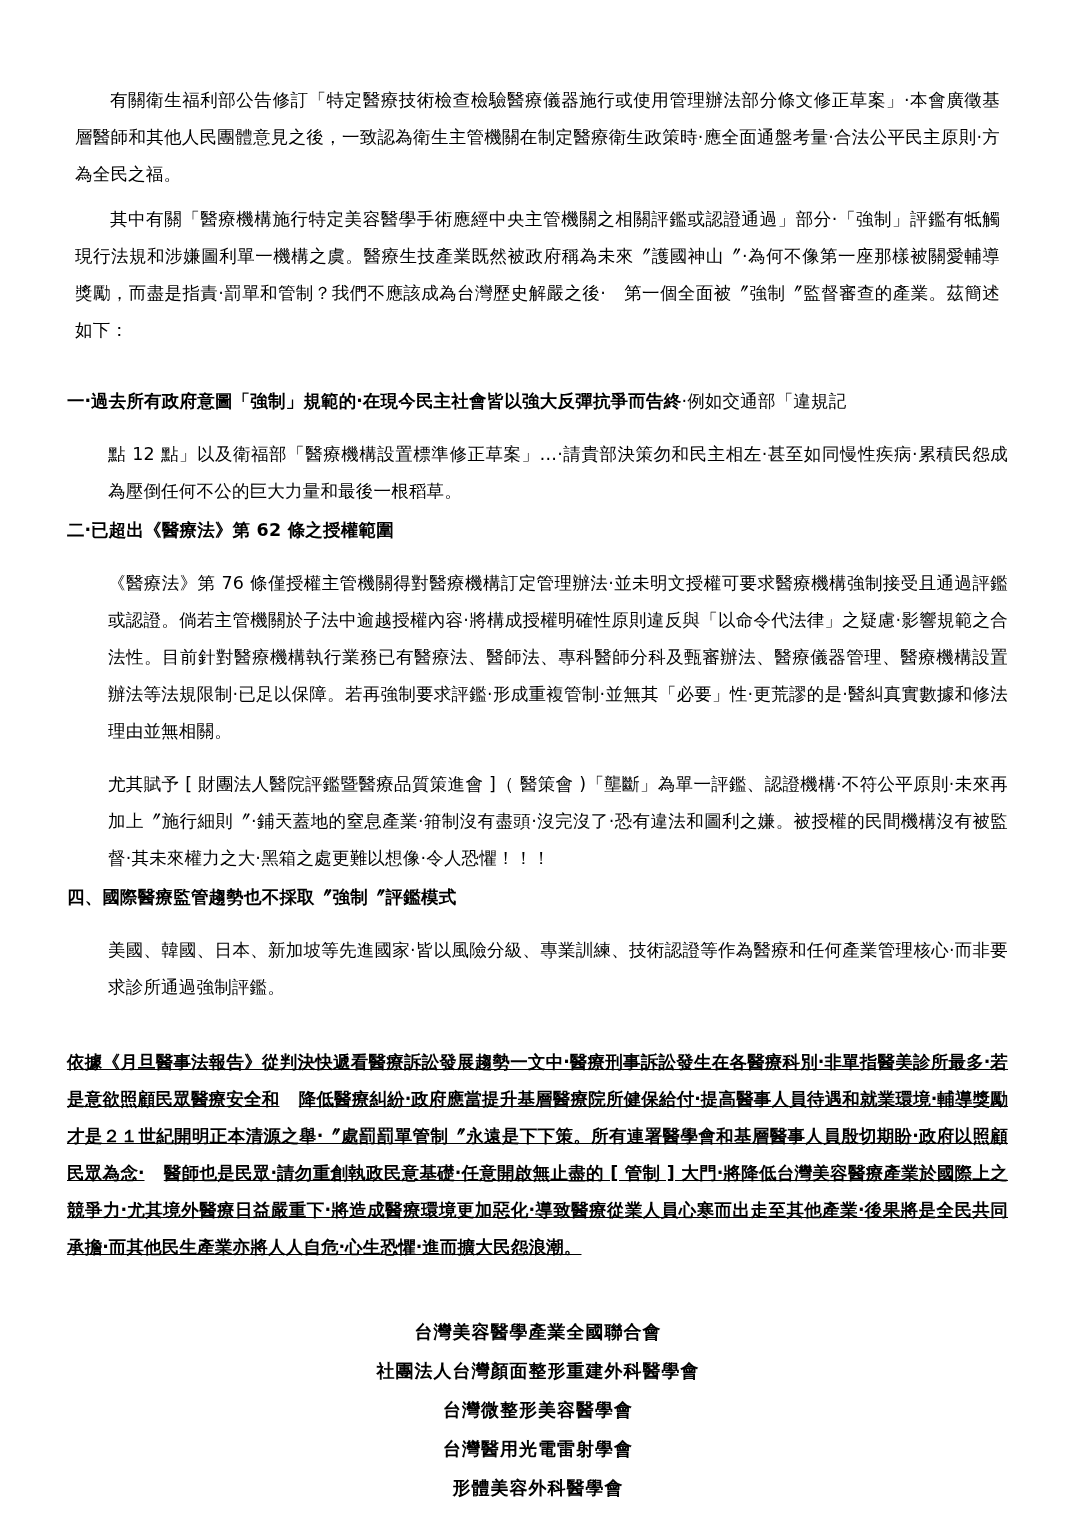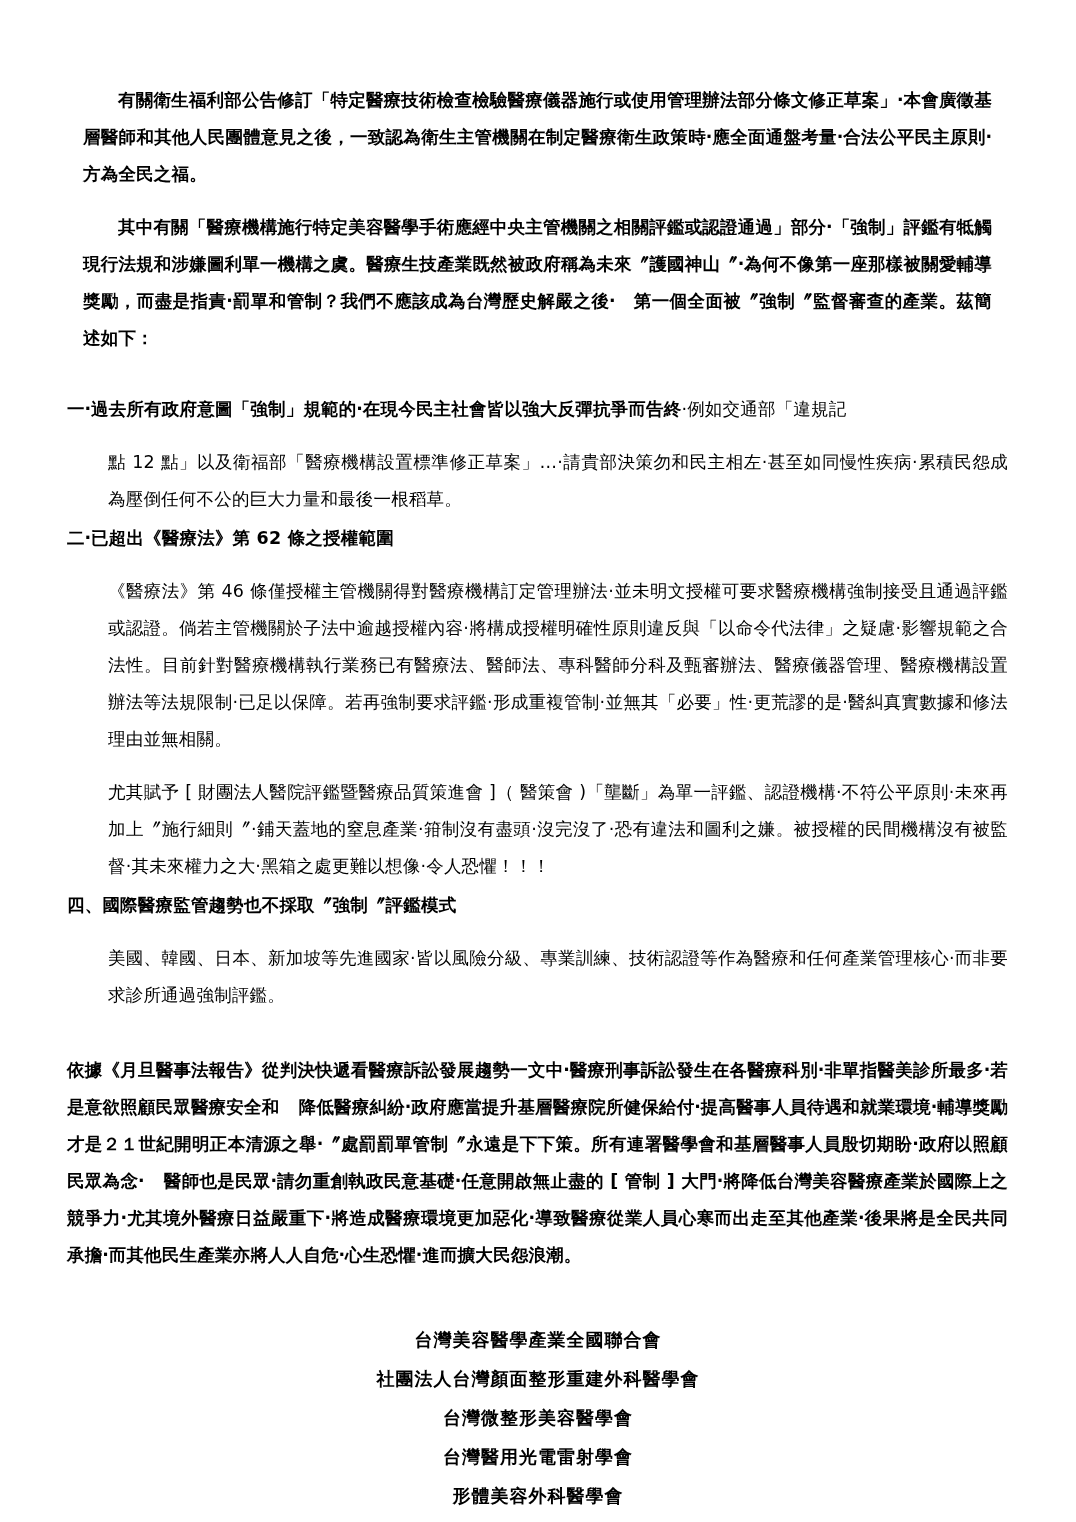--- a/index.html
+++ b/index.html
@@ -27,28 +27,27 @@
     font-size: 21px;
     font-weight: bold;
     letter-spacing: 0.5px;
     margin: 8px 0 0 0;
     line-height: 1.4;
   }
   .body-block {
     margin-top: 22px;
   }
   p.para {
-    margin: 16px;
+    margin: 8px;
     font-size: 17.5px;
     line-height: 37px;
     text-align: justify;
     text-justify: inter-ideograph;
     letter-spacing: 0.2px;
     padding: 0 8px 0 7px;
-    font-weight: bold;
   }
   p.para.indent {
     text-indent: 2em;
   }
   .sections {
     margin-top: 34px;
   }
   .section {
     margin-bottom: 2px;
   }
@@ -83,20 +82,21 @@
   }
   .closing {
     margin-top: 38px;
     font-size: 17.5px;
     font-weight: bold;
     line-height: 37px;
     letter-spacing: 0.2px;
     text-align: justify;
     text-justify: inter-ideograph;
     padding: 0 8px 0 7px;
+    text-decoration: underline;
   }
   .signatures {
     margin-top: 46px;
     text-align: center;
   }
   .sig-line {
     font-size: 18px;
     font-weight: bold;
     line-height: 39px;
     letter-spacing: 1px;
@@ -116,21 +116,21 @@
 
   <div class="sections">
 
     <div class="section">
       <div class="section-head"><span class="lead">一‧</span><span class="lead">過去所有政府意圖「強制」規範的‧在現今民主社會皆以強大反彈抗爭而告終</span><span class="tail">‧例如交通部「違規記</span></div>
       <div class="section-body hang">點 12 點」以及衛福部「醫療機構設置標準修正草案」…‧請貴部決策勿和民主相左‧甚至如同慢性疾病‧累積民怨成為壓倒任何不公的巨大力量和最後一根稻草。</div>
     </div>
 
     <div class="section">
       <div class="section-head"><span class="lead">二‧</span><span class="lead">已超出《醫療法》第 62 條之授權範圍</span><span class="tail"></span></div>
-      <div class="section-body hang">《醫療法》第 46 條僅授權主管機關得對醫療機構訂定管理辦法‧並未明文授權可要求醫療機構強制接受且通過評鑑或認證。倘若主管機關於子法中逾越授權內容‧將構成授權明確性原則違反與「以命令代法律」之疑慮‧影響規範之合法性。目前針對醫療機構執行業務已有醫療法、醫師法、專科醫師分科及甄審辦法、醫療儀器管理、醫療機構設置辦法等法規限制‧已足以保障。若再強制要求評鑑‧形成重複管制‧並無其「必要」性‧更荒謬的是‧醫糾真實數據和修法理由並無相關。</div>
+      <div class="section-body hang">《醫療法》第 76 條僅授權主管機關得對醫療機構訂定管理辦法‧並未明文授權可要求醫療機構強制接受且通過評鑑或認證。倘若主管機關於子法中逾越授權內容‧將構成授權明確性原則違反與「以命令代法律」之疑慮‧影響規範之合法性。目前針對醫療機構執行業務已有醫療法、醫師法、專科醫師分科及甄審辦法、醫療儀器管理、醫療機構設置辦法等法規限制‧已足以保障。若再強制要求評鑑‧形成重複管制‧並無其「必要」性‧更荒謬的是‧醫糾真實數據和修法理由並無相關。</div>
     </div>
 
     <div class="section">
       <div class="section-body hang">尤其賦予 [ 財團法人醫院評鑑暨醫療品質策進會 ]（ 醫策會 )「壟斷」為單一評鑑、認證機構‧不符公平原則‧未來再加上〞施行細則〞‧鋪天蓋地的窒息產業‧箝制沒有盡頭‧沒完沒了‧恐有違法和圖利之嫌。被授權的民間機構沒有被監督‧其未來權力之大‧黑箱之處更難以想像‧令人恐懼！！！</div>
     </div>
 
     <div class="section">
       <div class="section-head"><span class="lead">四、</span><span class="lead">國際醫療監管趨勢也不採取〞強制〞評鑑模式</span><span class="tail"></span></div>
       <div class="section-body hang">美國、韓國、日本、新加坡等先進國家‧皆以風險分級、專業訓練、技術認證等作為醫療和任何產業管理核心‧而非要求診所通過強制評鑑。</div>
     </div>

